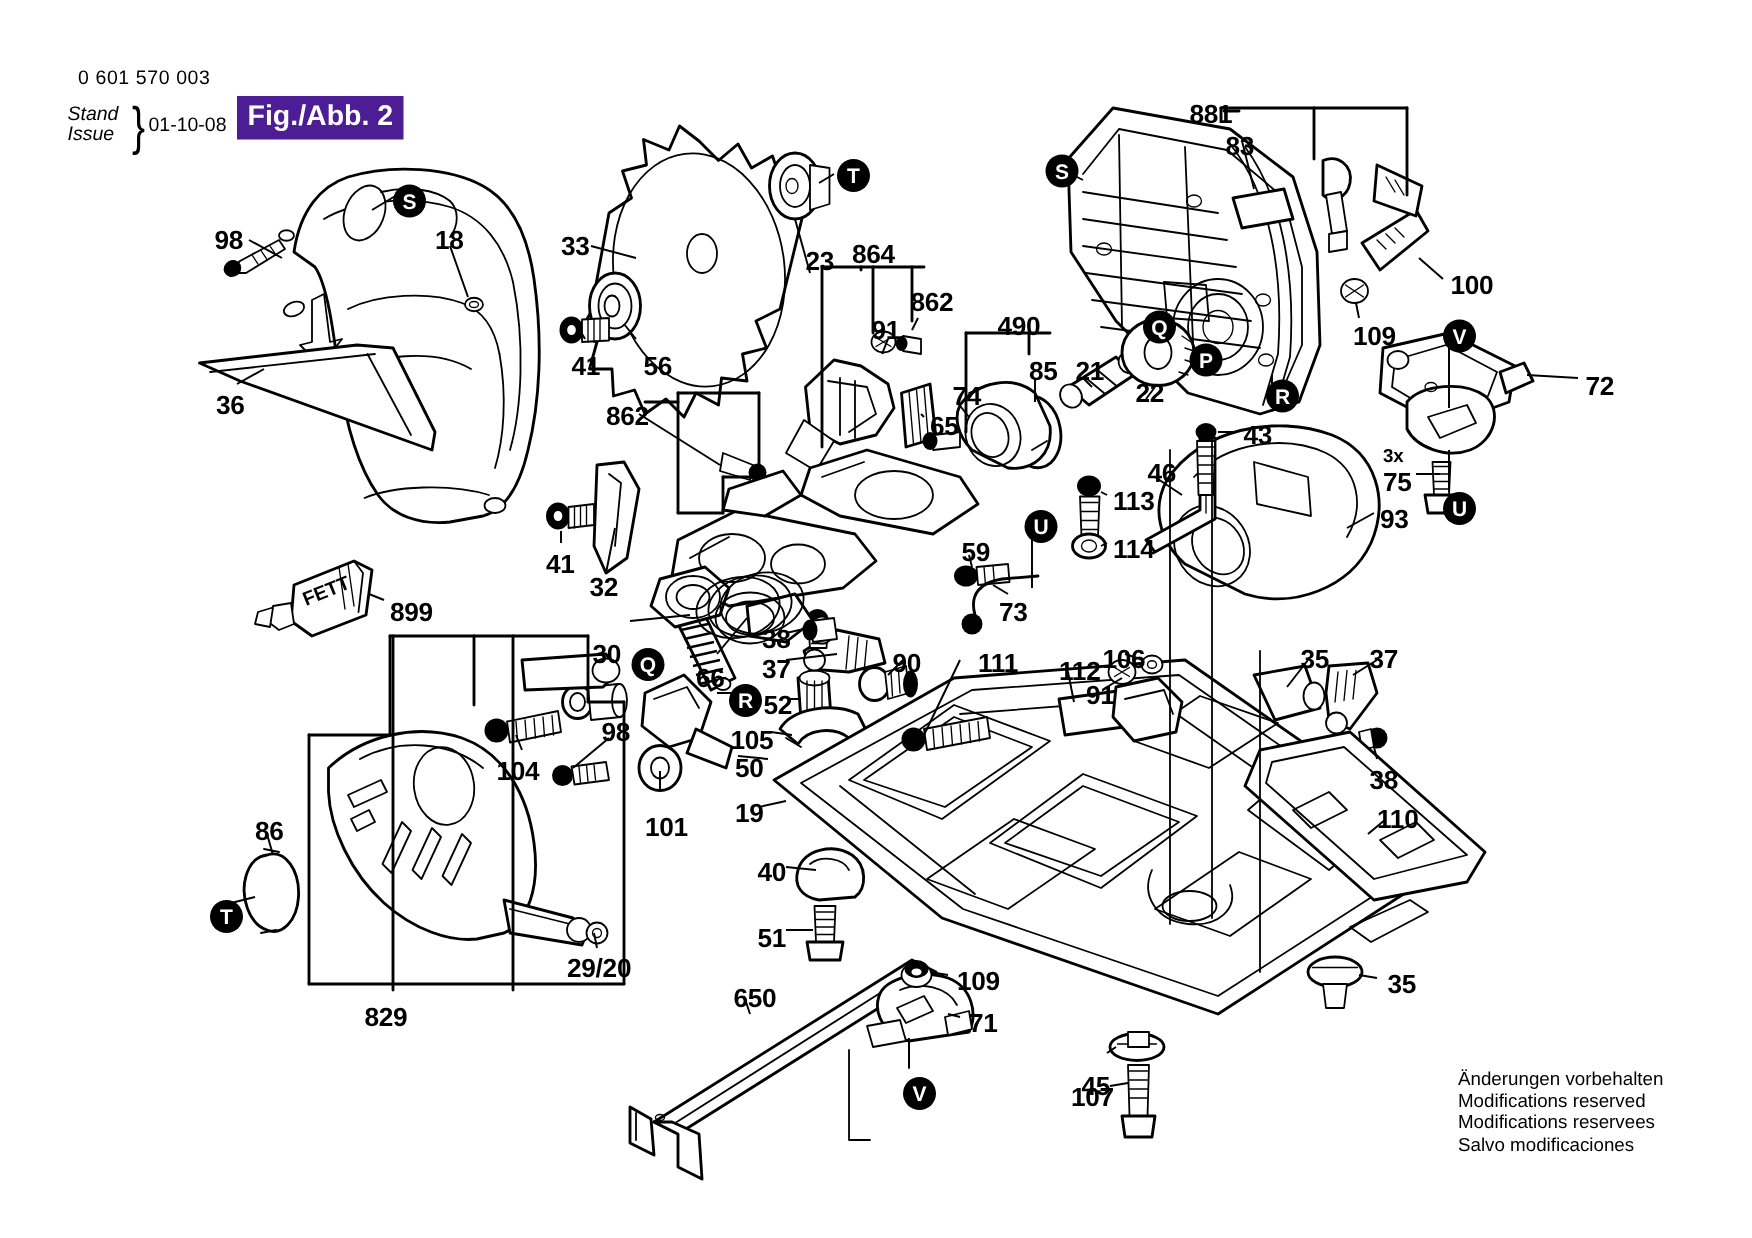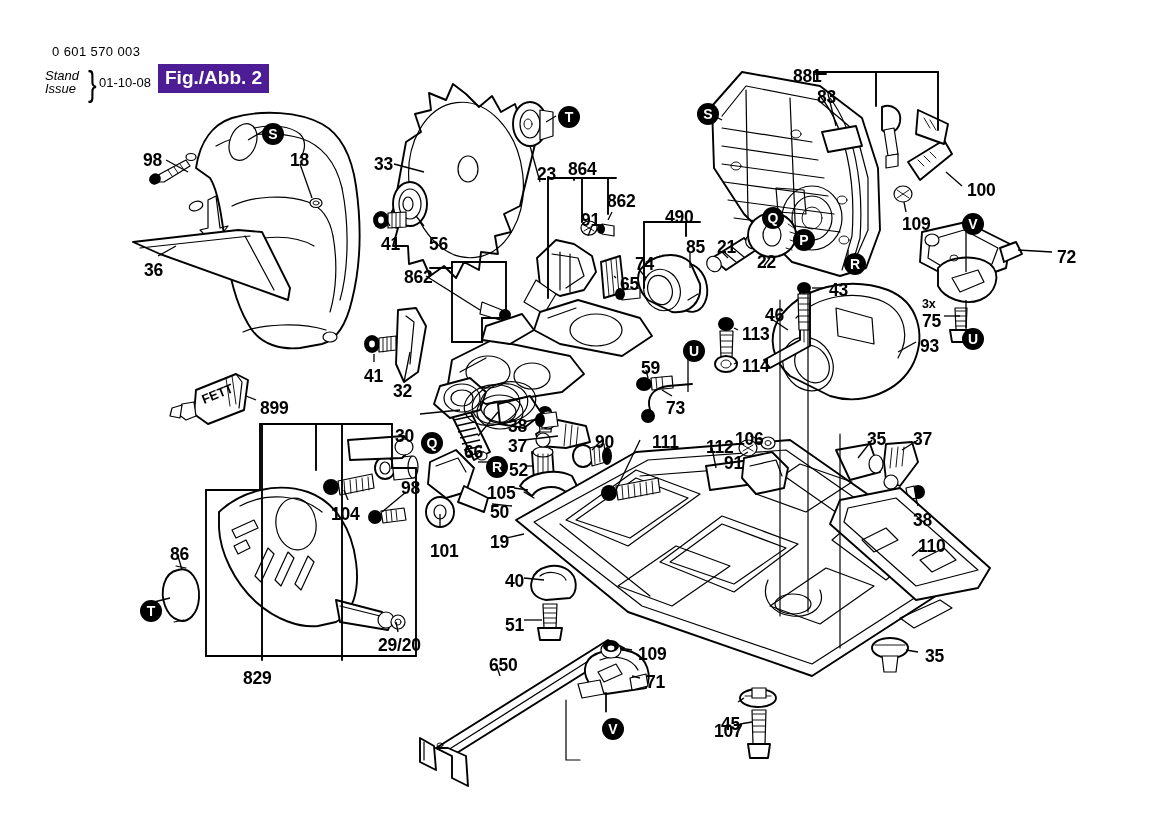--- a/index.html
+++ b/index.html
@@ -49,20 +49,26 @@
 
   <div class="hdr-partno">0 601 570 003</div>
   <div class="hdr-stand">
     <span class="l1">Stand</span>
     <span class="l2">Issue</span>
   </div>
   <div class="hdr-brace">}</div>
   <div class="hdr-date">01-10-08</div>
   <div class="fig-badge">Fig./Abb. 2</div>
 
+  <div class="footer">
+    <div>Änderungen vorbehalten</div>
+    <div>Modifications reserved</div>
+    <div>Modifications reservees</div>
+    <div>Salvo modificaciones</div>
+  </div>
 
   <svg class="art" viewBox="0 0 1168 825">
 
     <g>
       <path class="fw" d="M196,168 C200,140 214,124 232,118 C262,109 300,112 322,124
                           C342,135 352,158 356,186 C362,228 360,268 352,300
                           C346,326 336,340 322,344 L300,348
                           C280,350 262,344 252,330 C238,310 230,280 226,250
                           C222,218 218,190 210,178 Z"></path>
       <path class="ol2" d="M216,146 C236,134 272,130 300,138 C322,145 336,163 342,188"></path>

